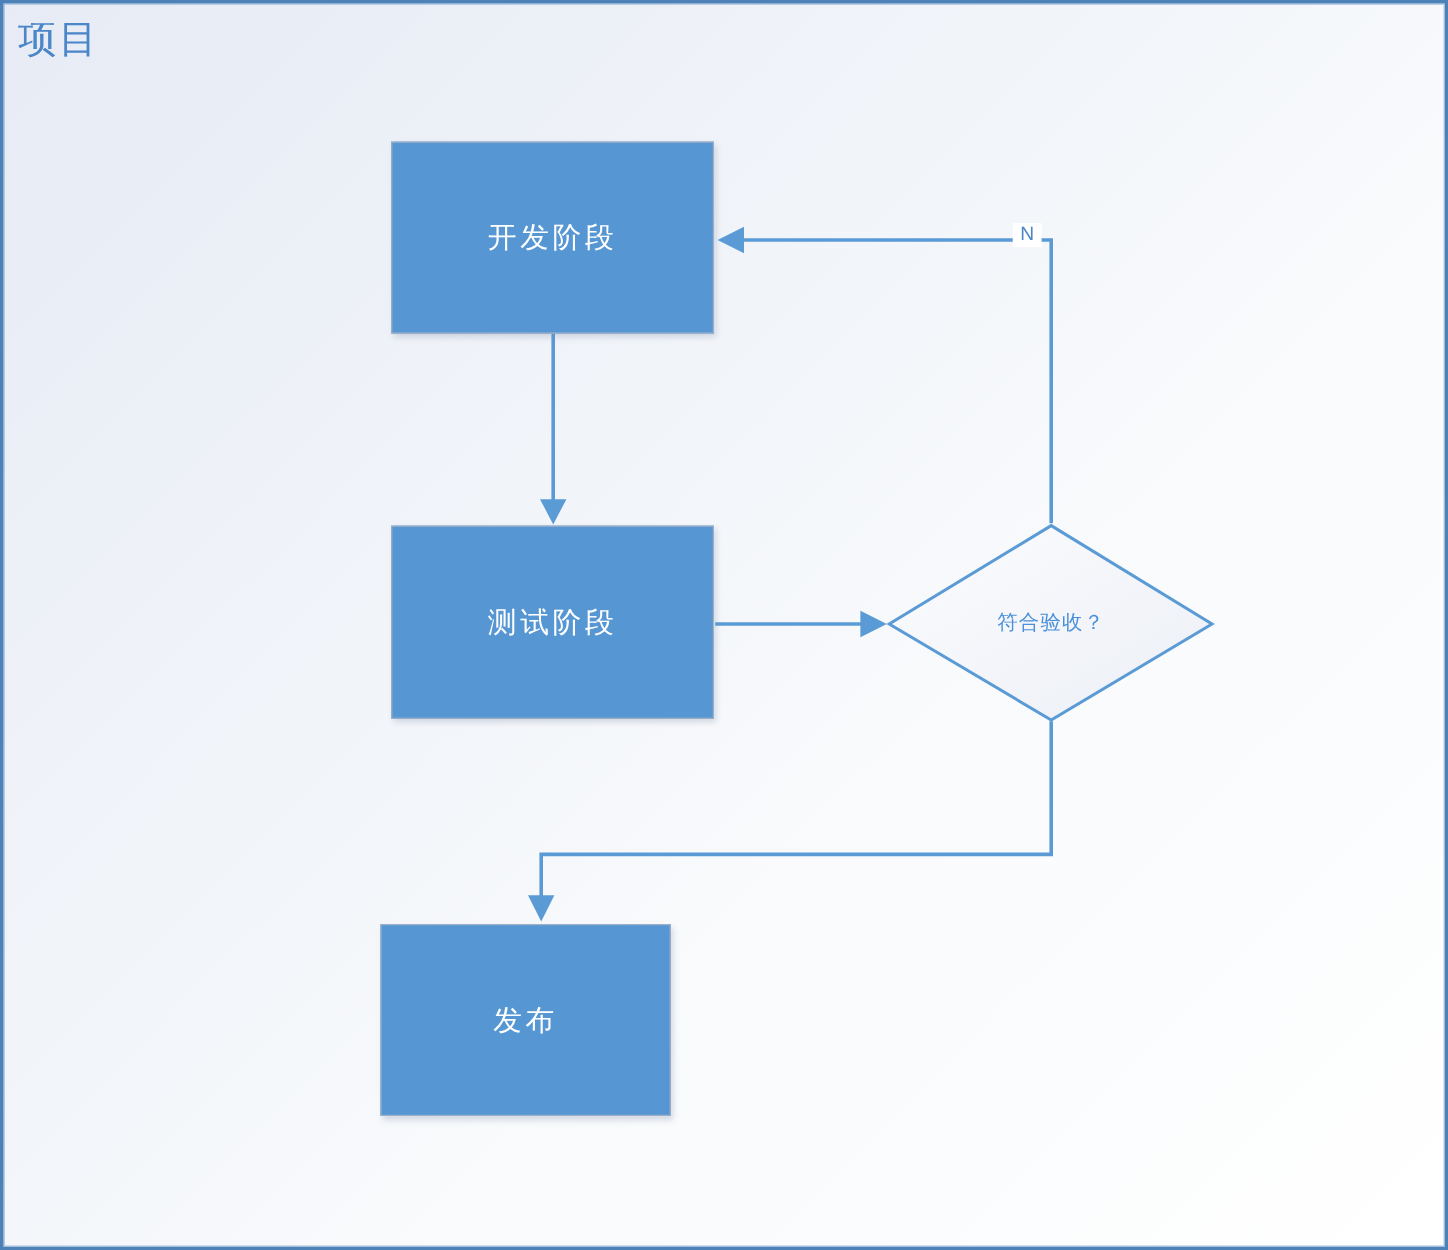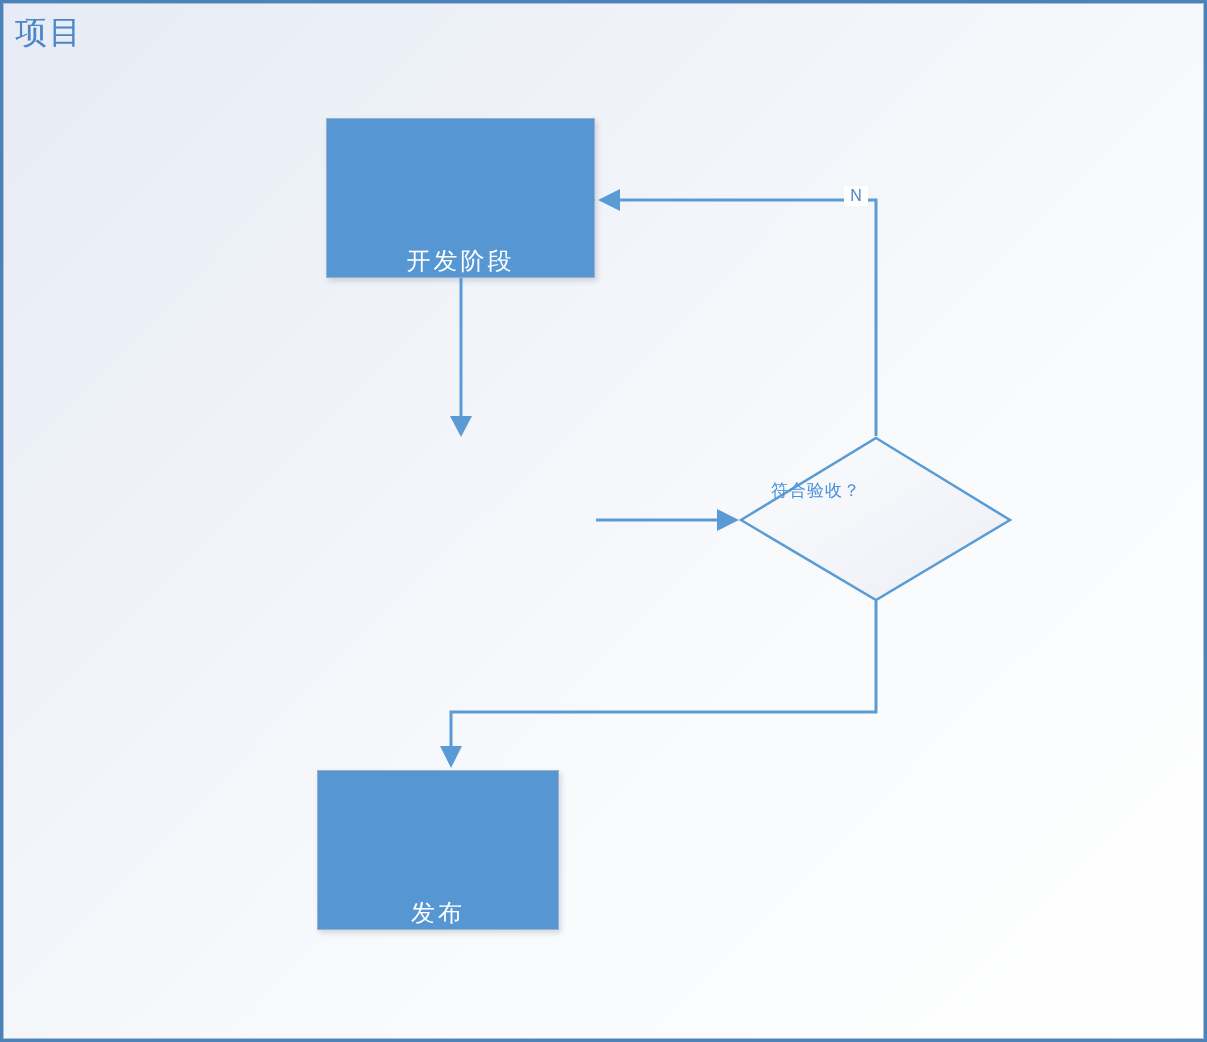--- a/index.html
+++ b/index.html
@@ -25,38 +25,39 @@
     font-size: 32px;
     color: #4a86c8;
     letter-spacing: 2px;
   }
   .node {
     position: absolute;
     background: #5697d3;
     border: 1px solid #9fb0c6;
     box-shadow: 2px 3px 5px rgba(110, 130, 160, 0.28);
     display: flex;
-    align-items: flex-end;
+    align-items: center;
     justify-content: center;
     box-sizing: border-box;
   }
   .node .node-label {
     color: #ffffff;
     font-size: 24px;
     letter-spacing: 3px;
   }
   #node-dev     { left: 323px; top: 115px; width: 269px; height: 160px; }
   #node-test    { left: 323px; top: 435px; width: 269px; height: 161px; }
   #node-release { left: 314px; top: 767px; width: 242px; height: 160px; }
 
   .decision-label {
     position: absolute;
     left: 768px;
-    top: 476px;
+    top: 504px;
     width: 210px;
+    text-align: center;
     font-size: 17px;
     color: #4a90d9;
     letter-spacing: 1px;
   }
   .edge-label-n {
     position: absolute;
     left: 841px;
     top: 183px;
     min-width: 18px;
     padding: 1px 3px;
@@ -108,20 +109,23 @@
       <polygon points="437,743 459,743 448,765" fill="#5b9bd5" stroke="none"></polygon>
     </g>
 
     <polygon points="873,435 1007,517 873,597 738,517" fill="url(#diamondGrad)" stroke="#5b9bd5" stroke-width="2.5" stroke-linejoin="miter"></polygon>
   </svg>
 
   <div class="node" id="node-dev">
     <span class="node-label">开发阶段</span>
   </div>
 
+  <div class="node" id="node-test">
+    <span class="node-label">测试阶段</span>
+  </div>
 
   <div class="node" id="node-release">
     <span class="node-label">发布</span>
   </div>
 
   <div class="decision-label">符合验收？</div>
 
   <div class="edge-label-n">N</div>
 
 </div>

